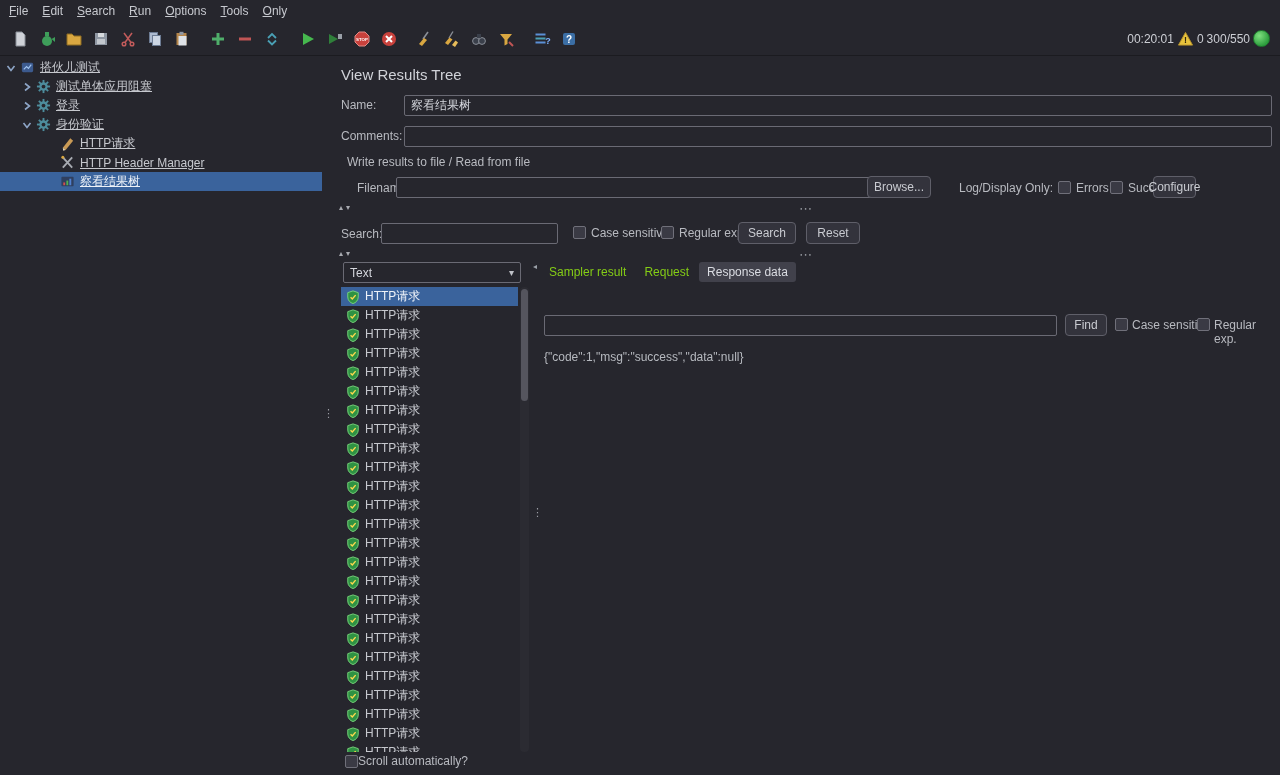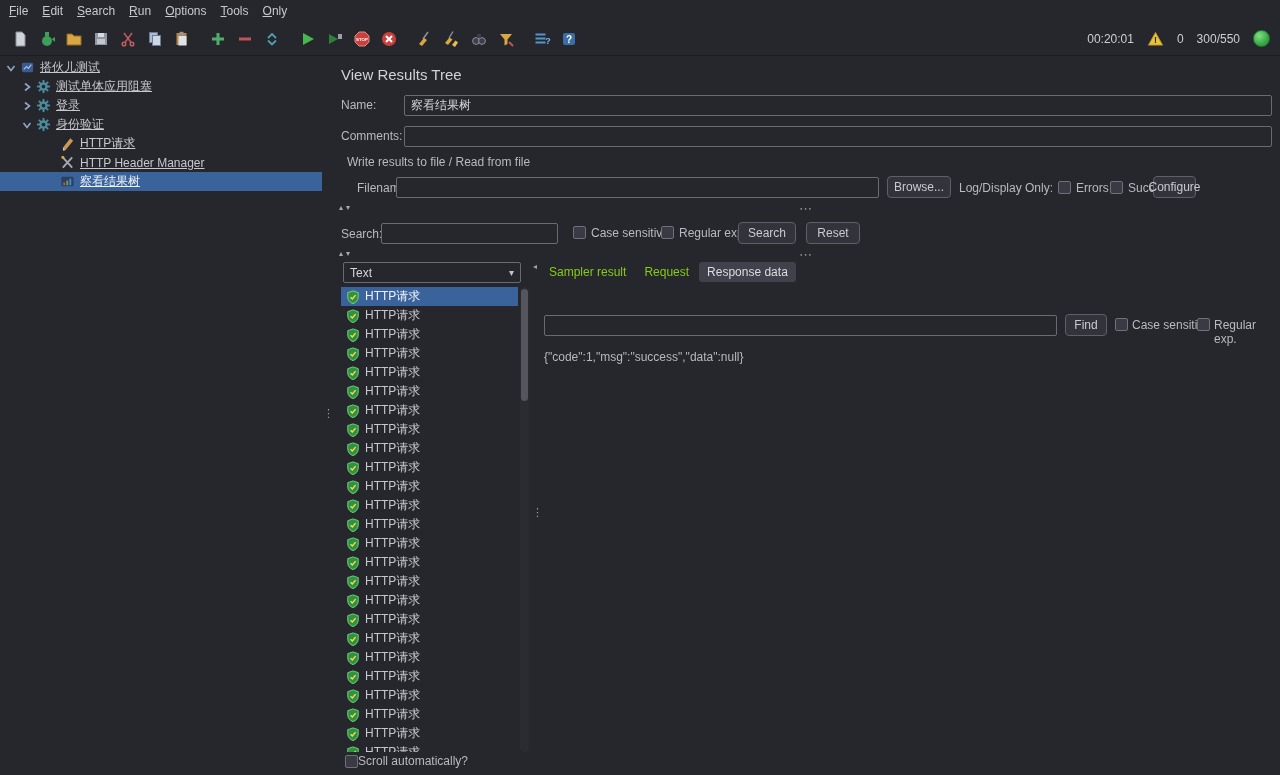--- a/index.html
+++ b/index.html
@@ -10,21 +10,21 @@
   }
   
   .menubar { height:22px; display:flex; align-items:center; padding-left:2px; }
   .menu-item { display:inline-block; padding:2px 7px; color:#c7c9cf; cursor:default; }
   .menu-item::first-letter { text-decoration:underline; }
   
   .toolbar { height:33px; display:flex; align-items:center; padding:0 6px; border-bottom:1px solid #1b1b20; }
   .tb { width:27px; height:28px; display:flex; align-items:center; justify-content:center; border-radius:3px; }
   .tb svg { width:18px; height:18px; }
   .tb-sep { width:9px; }
-  .toolbar-right { margin-left:auto; display:flex; align-items:center; gap:13px; padding-right:4px; color:#ccced4; }
+  .toolbar-right { margin-left:auto; display:flex; align-items:center; gap:3px; padding-right:4px; color:#ccced4; }
   .status-dot { width:15px; height:15px; border-radius:50%;
     background:radial-gradient(circle at 35% 32%, #7fe07f, #2f9f3f 70%); border:1px solid #1f7f2f; }
   
   .content { position:absolute; top:56px; left:0; right:0; bottom:0; }
   
   .tree-panel { position:absolute; left:0; top:0; width:322px; bottom:0; padding-top:2px; }
   .tree-row { height:19px; display:flex; align-items:center; white-space:nowrap; color:#c6c8ce; cursor:default;text-decoration:underline; }
   .tree-row.selected { background:#3a639c; color:#eef2f8; }
   .tree-row .chev { width:14px; display:flex; justify-content:center; flex:0 0 14px; }
   .tree-row svg.ic15 { width:15px; height:15px; margin:0 5px 0 2px; flex:0 0 15px; }
@@ -331,21 +331,21 @@
       <span class="abs lbl" style="left:10px; top:42px">Name:</span>
       <input class="abs tf" style="left: 73px; right: 8px; top: 39px;" value="察看结果树">
 
       <span class="abs lbl" style="left:10px; top:73px">Comments:</span>
       <input class="abs tf" style="left: 73px; right: 8px; top: 70px;">
 
       <span class="abs lbl" style="left:16px; top:99px">Write results to file / Read from file</span>
 
       <span class="abs lbl" style="left:26px; top:125px">Filename</span>
       <input class="abs tf" style="left: 65px; top: 121px; width: 483px;">
-      <button class="abs btn" style="left:556px; top:120px; width:64px">Browse...</button>
+      <button class="abs btn" style="left:536px; top:120px; width:64px">Browse...</button>
       <span class="abs lbl" style="left:628px; top:125px">Log/Display Only:</span>
       <span class="abs cb" style="left:727px; top:125px"></span>
       <span class="abs lbl" style="left:745px; top:125px">Errors</span>
       <span class="abs cb" style="left:779px; top:125px"></span>
       <span class="abs lbl" style="left:797px; top:125px">Successes</span>
       <button class="abs btn" style="left:822px; top:120px; width:43px">Configure</button>
 
       <div class="split-h" style="top:147px">
         <span class="split-arrows">▴▾</span>
         <span class="split-dots" style="left:468px; top:2px">⋯</span>

